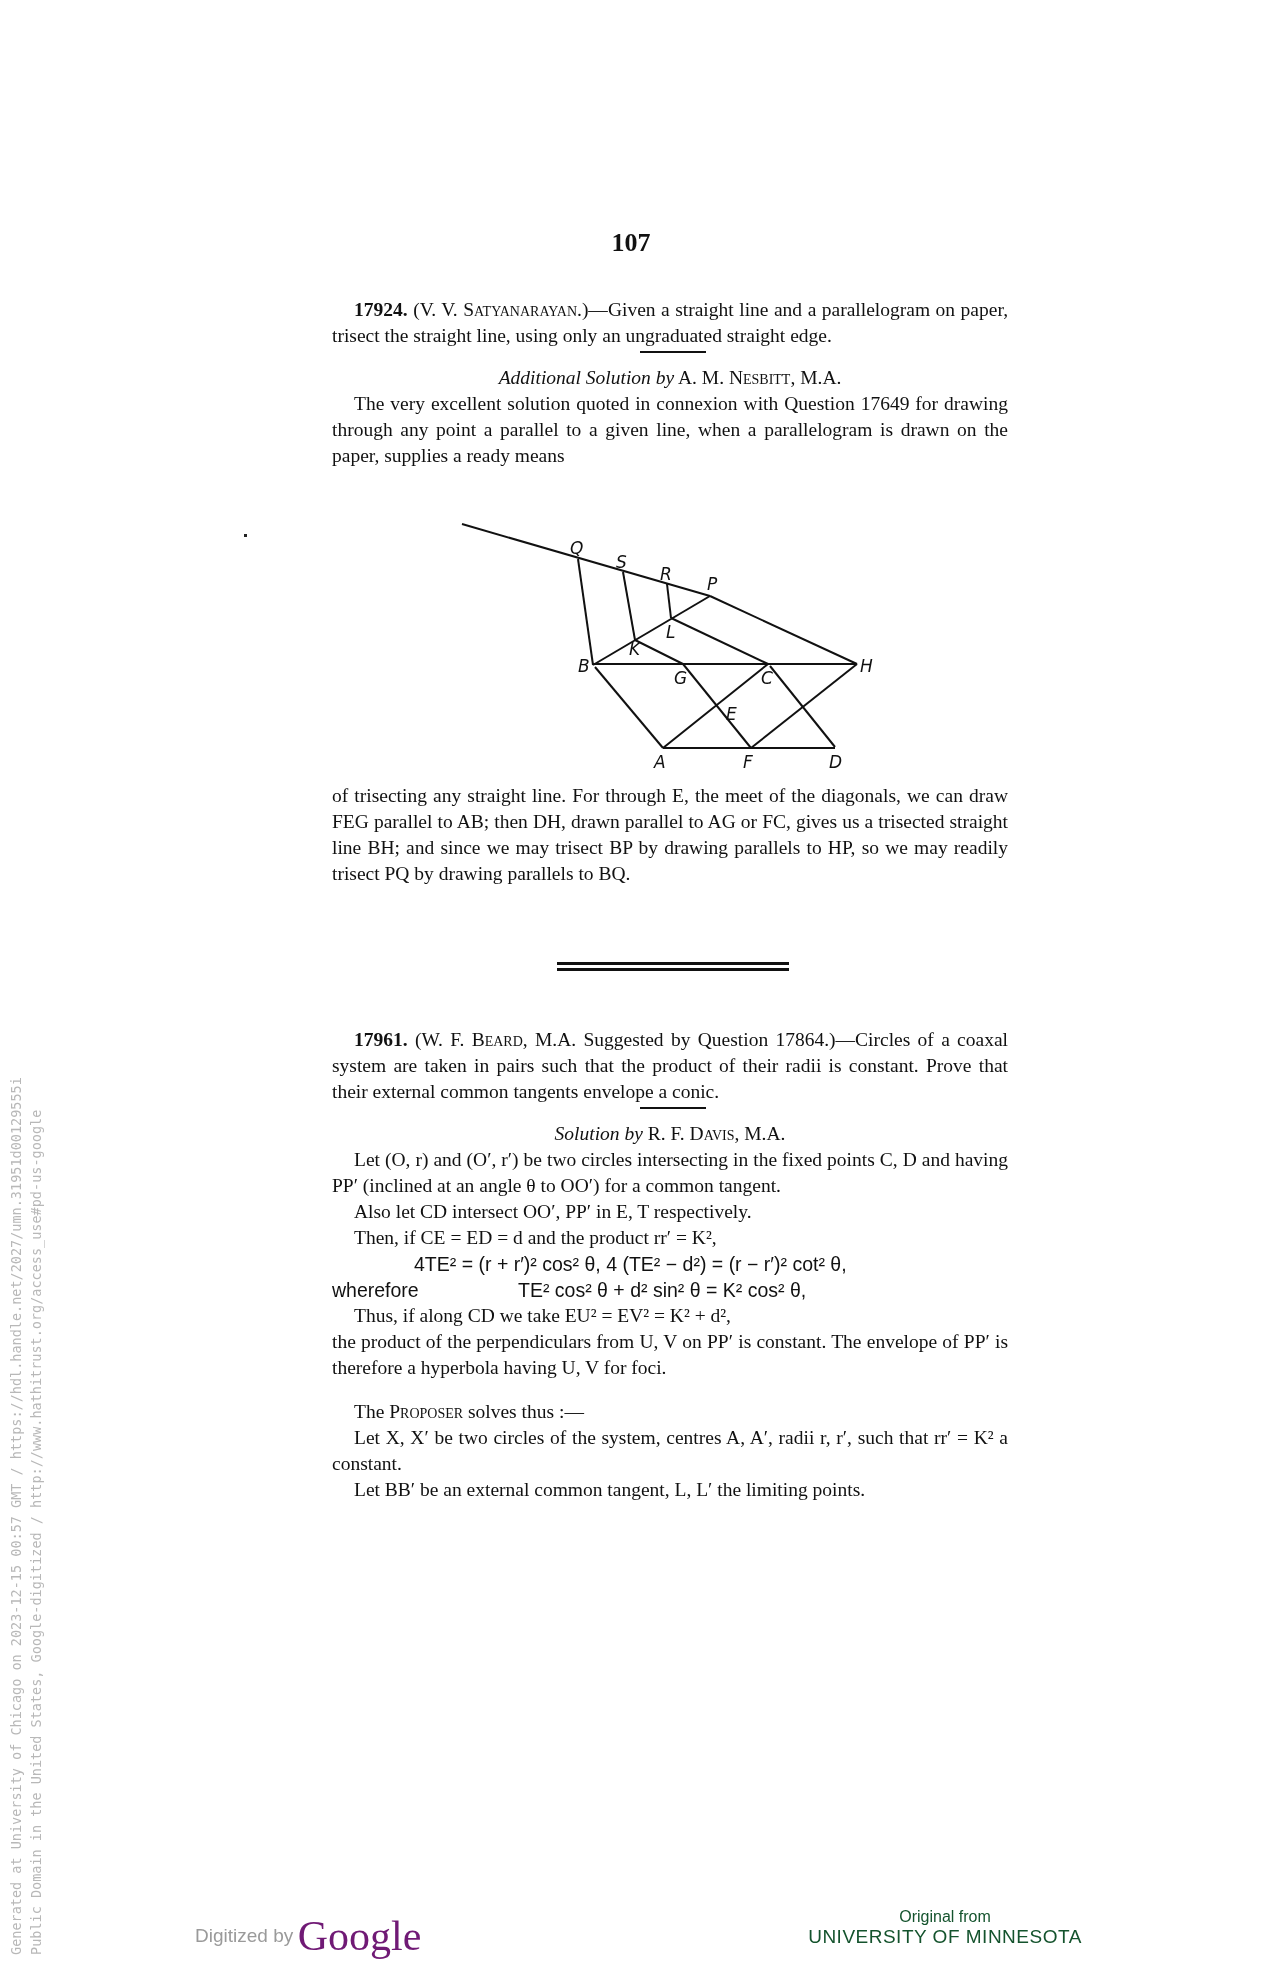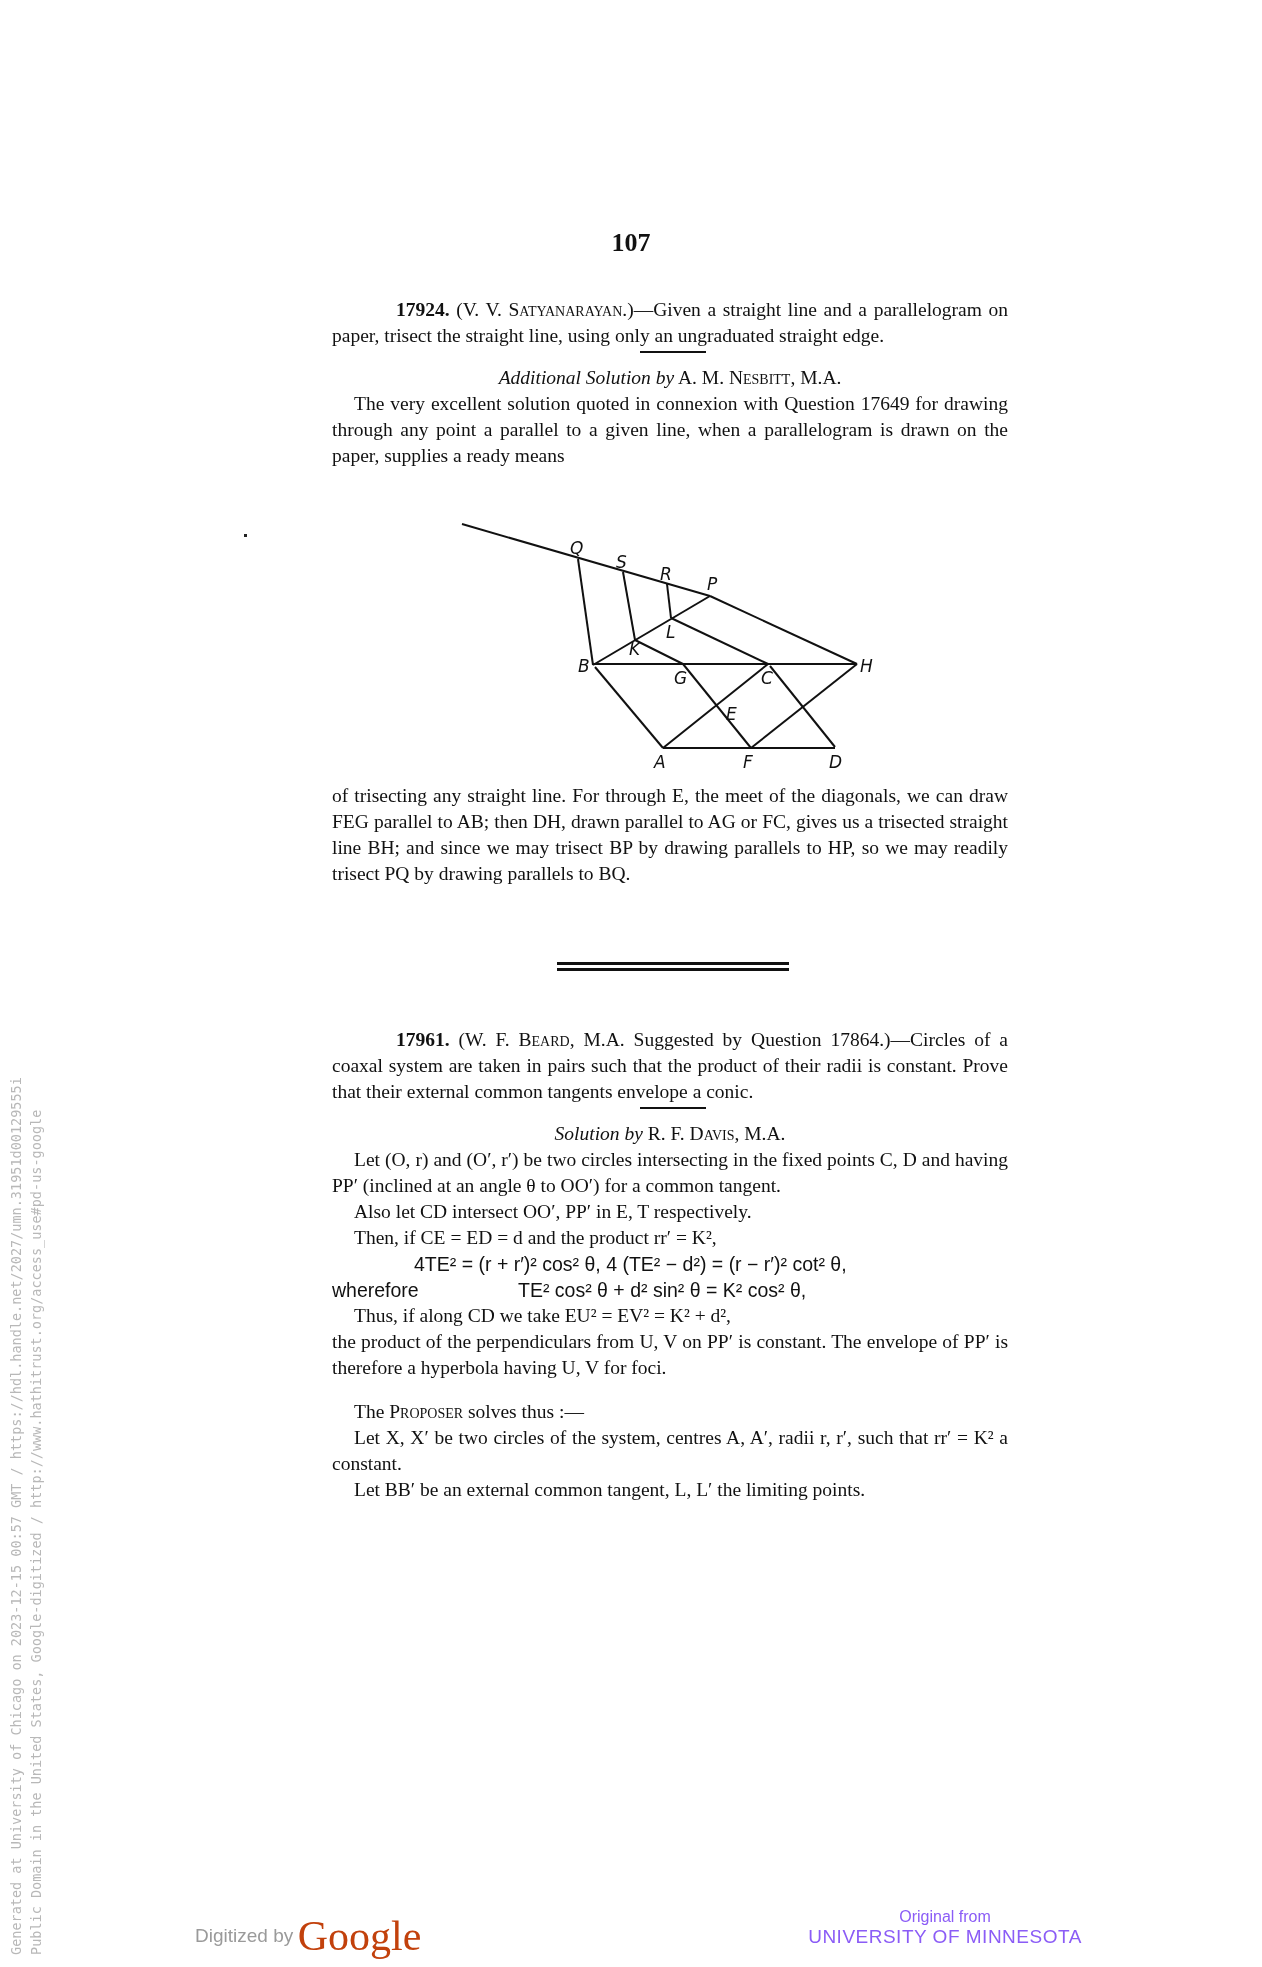--- a/index.html
+++ b/index.html
@@ -2,40 +2,40 @@
 <html><head>
 <meta charset="utf-8">
 <style>
   html, body { margin:0; padding:0; background:#ffffff; }
   body { width:1262px; height:1967px; position:relative; overflow:hidden;
          font-family:"DejaVu Serif","Liberation Serif",serif; color:#111; }
   .page-number { position:absolute; left:0; width:1262px; top:228px; text-align:center;
                  font-family:"Liberation Serif",serif; font-weight:bold; font-size:26px; }
   .block { position:absolute; left:332px; width:676px; font-family:"Liberation Serif",serif;
            font-size:19.5px; line-height:26px; text-align:justify; }
-  .bold { font-weight:bold;margin-left:42px; }
+  .bold { font-weight:bold; }
   .sc { font-variant:small-caps; }
   .it { font-style:italic; }
   .center { text-align:center; }
   .indent { text-indent:22px; }
   p { margin:0; }
   .short-rule { width:66px; height:2px; background:#111; margin:2px 0 0 308px; }
   .double-rule { position:absolute; left:557px; width:232px; top:962px; }
   .double-rule div { height:3px; background:#111; margin-bottom:3px; }
   .figure { position:absolute; left:440px; top:510px; width:460px; height:260px; }
   .figure svg { width:460px; height:260px; }
   .figure text { font-family:"DejaVu Sans",sans-serif; font-style:italic; font-size:17px; fill:#111; }
   .math { font-family:Liberation Sans, sans-serif; }
   .eqline { white-space:nowrap; }
   .side-watermark { position:absolute; left:6px; top:1955px; transform-origin:0 0; transform:rotate(-90deg);
                     font-family:"DejaVu Sans Mono",monospace; font-size:13.5px; color:#b8b8b8; line-height:20px; white-space:nowrap; }
   .footer-left { position:absolute; left:195px; top:1912px; color:#9a9a9a; font-family:"Liberation Sans",sans-serif; }
   .footer-left .small { font-size:19px; vertical-align:middle; }
-  .footer-left .google { font-family:"Liberation Serif",serif; font-size:42px; vertical-align:middle; color:#c2410c; }
-  .footer-right { position:absolute; left:800px; top:1908px; width:290px; text-align:center; color:#8b5cf6;
+  .footer-left .google { font-family:"Liberation Serif",serif; font-size:42px; vertical-align:middle; color:#701a75; }
+  .footer-right { position:absolute; left:800px; top:1908px; width:290px; text-align:center; color:#14532d;
                   font-family:"Liberation Sans",sans-serif; }
   .footer-right .l1 { font-size:16px; }
   .footer-right .l2 { font-size:19px; letter-spacing:0.5px; }
   .dot { position:absolute; left:244px; top:534px; width:3px; height:3px; background:#222; }
 </style>
 </head>
 <body>
 
 <div class="page-number">107</div>
 

